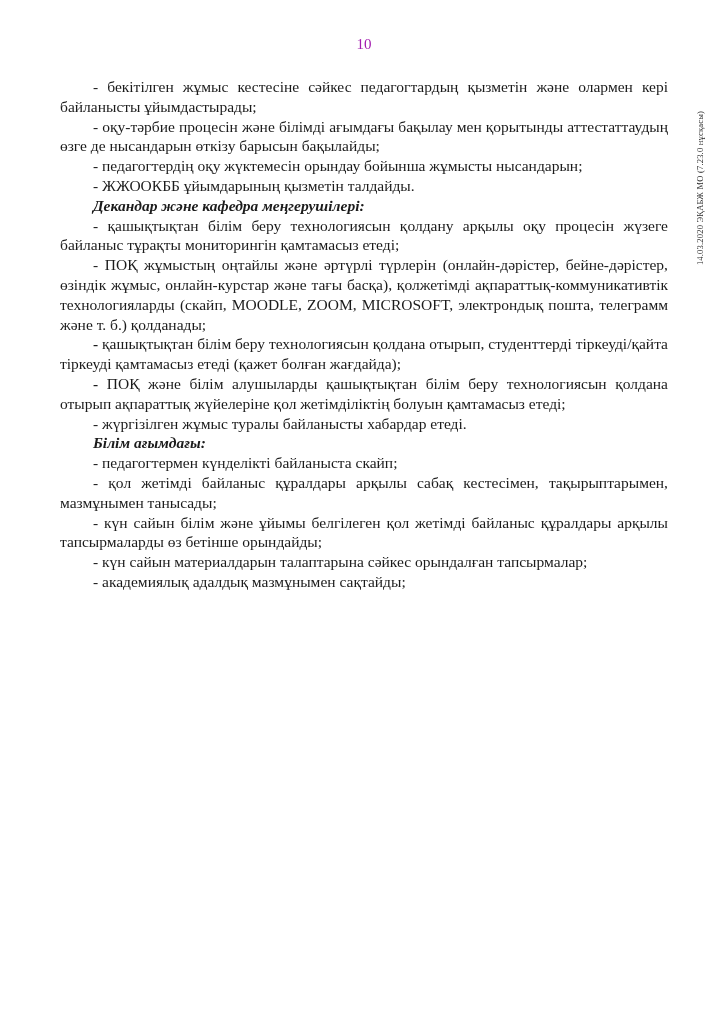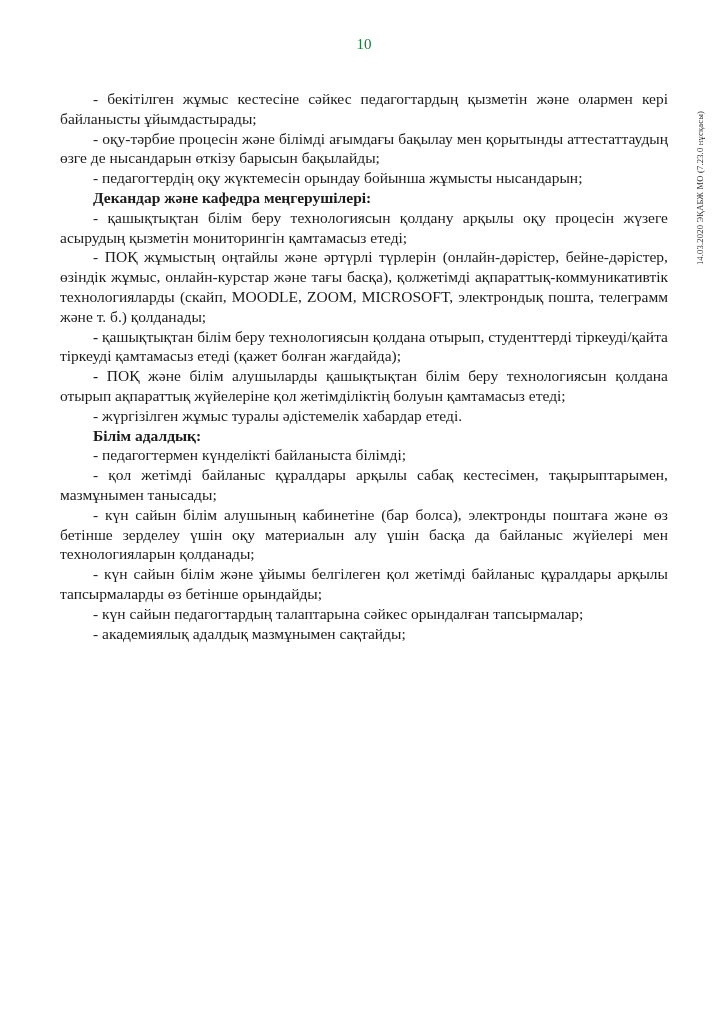--- a/index.html
+++ b/index.html
@@ -16,37 +16,38 @@
     color: #1b1b1b;
     overflow: hidden;
   }
   .page-number {
     position: absolute;
     top: 36px;
     left: 60px;
     width: 608px;
     text-align: center;
     font-size: 15px;
-    color: #15803d;
+    color: #a21caf;
   }
   .body-text {
     position: absolute;
-    top: 89px;
+    top: 77px;
     left: 60px;
     width: 608px;
     font-size: 15.5px;
     line-height: 19.8px;
     text-align: justify;
   }
   .body-text p {
     margin: 0;
     text-indent: 33px;
   }
   .body-text p.heading {
     font-weight: bold;
+    font-style: italic;
   }
   .body-text p.bold-dash b {
     font-weight: bold;
   }
   .side-note {
     position: absolute;
     top: 188px;
     left: 700px;
     transform: translate(-50%, -50%) rotate(-90deg);
     white-space: nowrap;
@@ -60,30 +61,30 @@
 <body>
 
 <div class="page">
 
   <div class="page-number">10</div>
 
   <div class="body-text">
     <p>- бекітілген жұмыс кестесіне сәйкес педагогтардың қызметін және олармен кері байланысты ұйымдастырады;</p>
     <p>- оқу-тәрбие процесін және білімді ағымдағы бақылау мен қорытынды аттестаттаудың өзге де нысандарын өткізу барысын бақылайды;</p>
     <p>- педагогтердің оқу жүктемесін орындау бойынша жұмысты нысандарын;</p>
+    <p>- ЖЖООКББ ұйымдарының қызметін талдайды.</p>
     <p class="heading">Декандар және кафедра меңгерушілері:</p>
-    <p>- қашықтықтан білім беру технологиясын қолдану арқылы оқу процесін жүзеге асырудың қызметін мониторингін қамтамасыз етеді;</p>
+    <p>- қашықтықтан білім беру технологиясын қолдану арқылы оқу процесін жүзеге байланыс тұрақты мониторингін қамтамасыз етеді;</p>
     <p>- ПОҚ жұмыстың оңтайлы және әртүрлі түрлерін (онлайн-дәрістер, бейне-дәрістер, өзіндік жұмыс, онлайн-курстар және тағы басқа), қолжетімді ақпараттық-коммуникативтік технологияларды (скайп, MOODLE, ZOOM, MICROSOFT, электрондық пошта, телеграмм және т. б.) қолданады;</p>
     <p class="bold-dash"><b>-</b><span> қашықтықтан білім беру технологиясын қолдана отырып, студенттерді тіркеуді/қайта тіркеуді қамтамасыз етеді (қажет болған жағдайда);</span></p>
     <p class="bold-dash"><b>-</b><span> ПОҚ және білім алушыларды қашықтықтан білім беру технологиясын қолдана отырып ақпараттық жүйелеріне қол жетімділіктің болуын қамтамасыз етеді;</span></p>
-    <p>- жүргізілген жұмыс туралы әдістемелік хабардар етеді.</p>
-    <p class="heading">Білім адалдық:</p>
-    <p>- педагогтермен күнделікті байланыста білімді;</p>
+    <p>- жүргізілген жұмыс туралы байланысты хабардар етеді.</p>
+    <p class="heading">Білім ағымдағы:</p>
+    <p>- педагогтермен күнделікті байланыста скайп;</p>
     <p>- қол жетімді байланыс құралдары арқылы сабақ кестесімен, тақырыптарымен, мазмұнымен танысады;</p>
-    <p>- күн сайын білім алушының кабинетіне (бар болса), электронды поштаға және өз бетінше зерделеу үшін оқу материалын алу үшін басқа да байланыс жүйелері мен технологияларын қолданады;</p>
     <p>- күн сайын білім және ұйымы белгілеген қол жетімді байланыс құралдары арқылы тапсырмаларды өз бетінше орындайды;</p>
-    <p>- күн сайын педагогтардың талаптарына сәйкес орындалған тапсырмалар;</p>
+    <p>- күн сайын материалдарын талаптарына сәйкес орындалған тапсырмалар;</p>
     <p>- академиялық адалдық мазмұнымен сақтайды;</p>
   </div>
 
   <div class="side-note">14.03.2020 ЭҚАБЖ МО (7.23.0 нұсқасы)</div>
 
 </div>
 
 </body></html>

